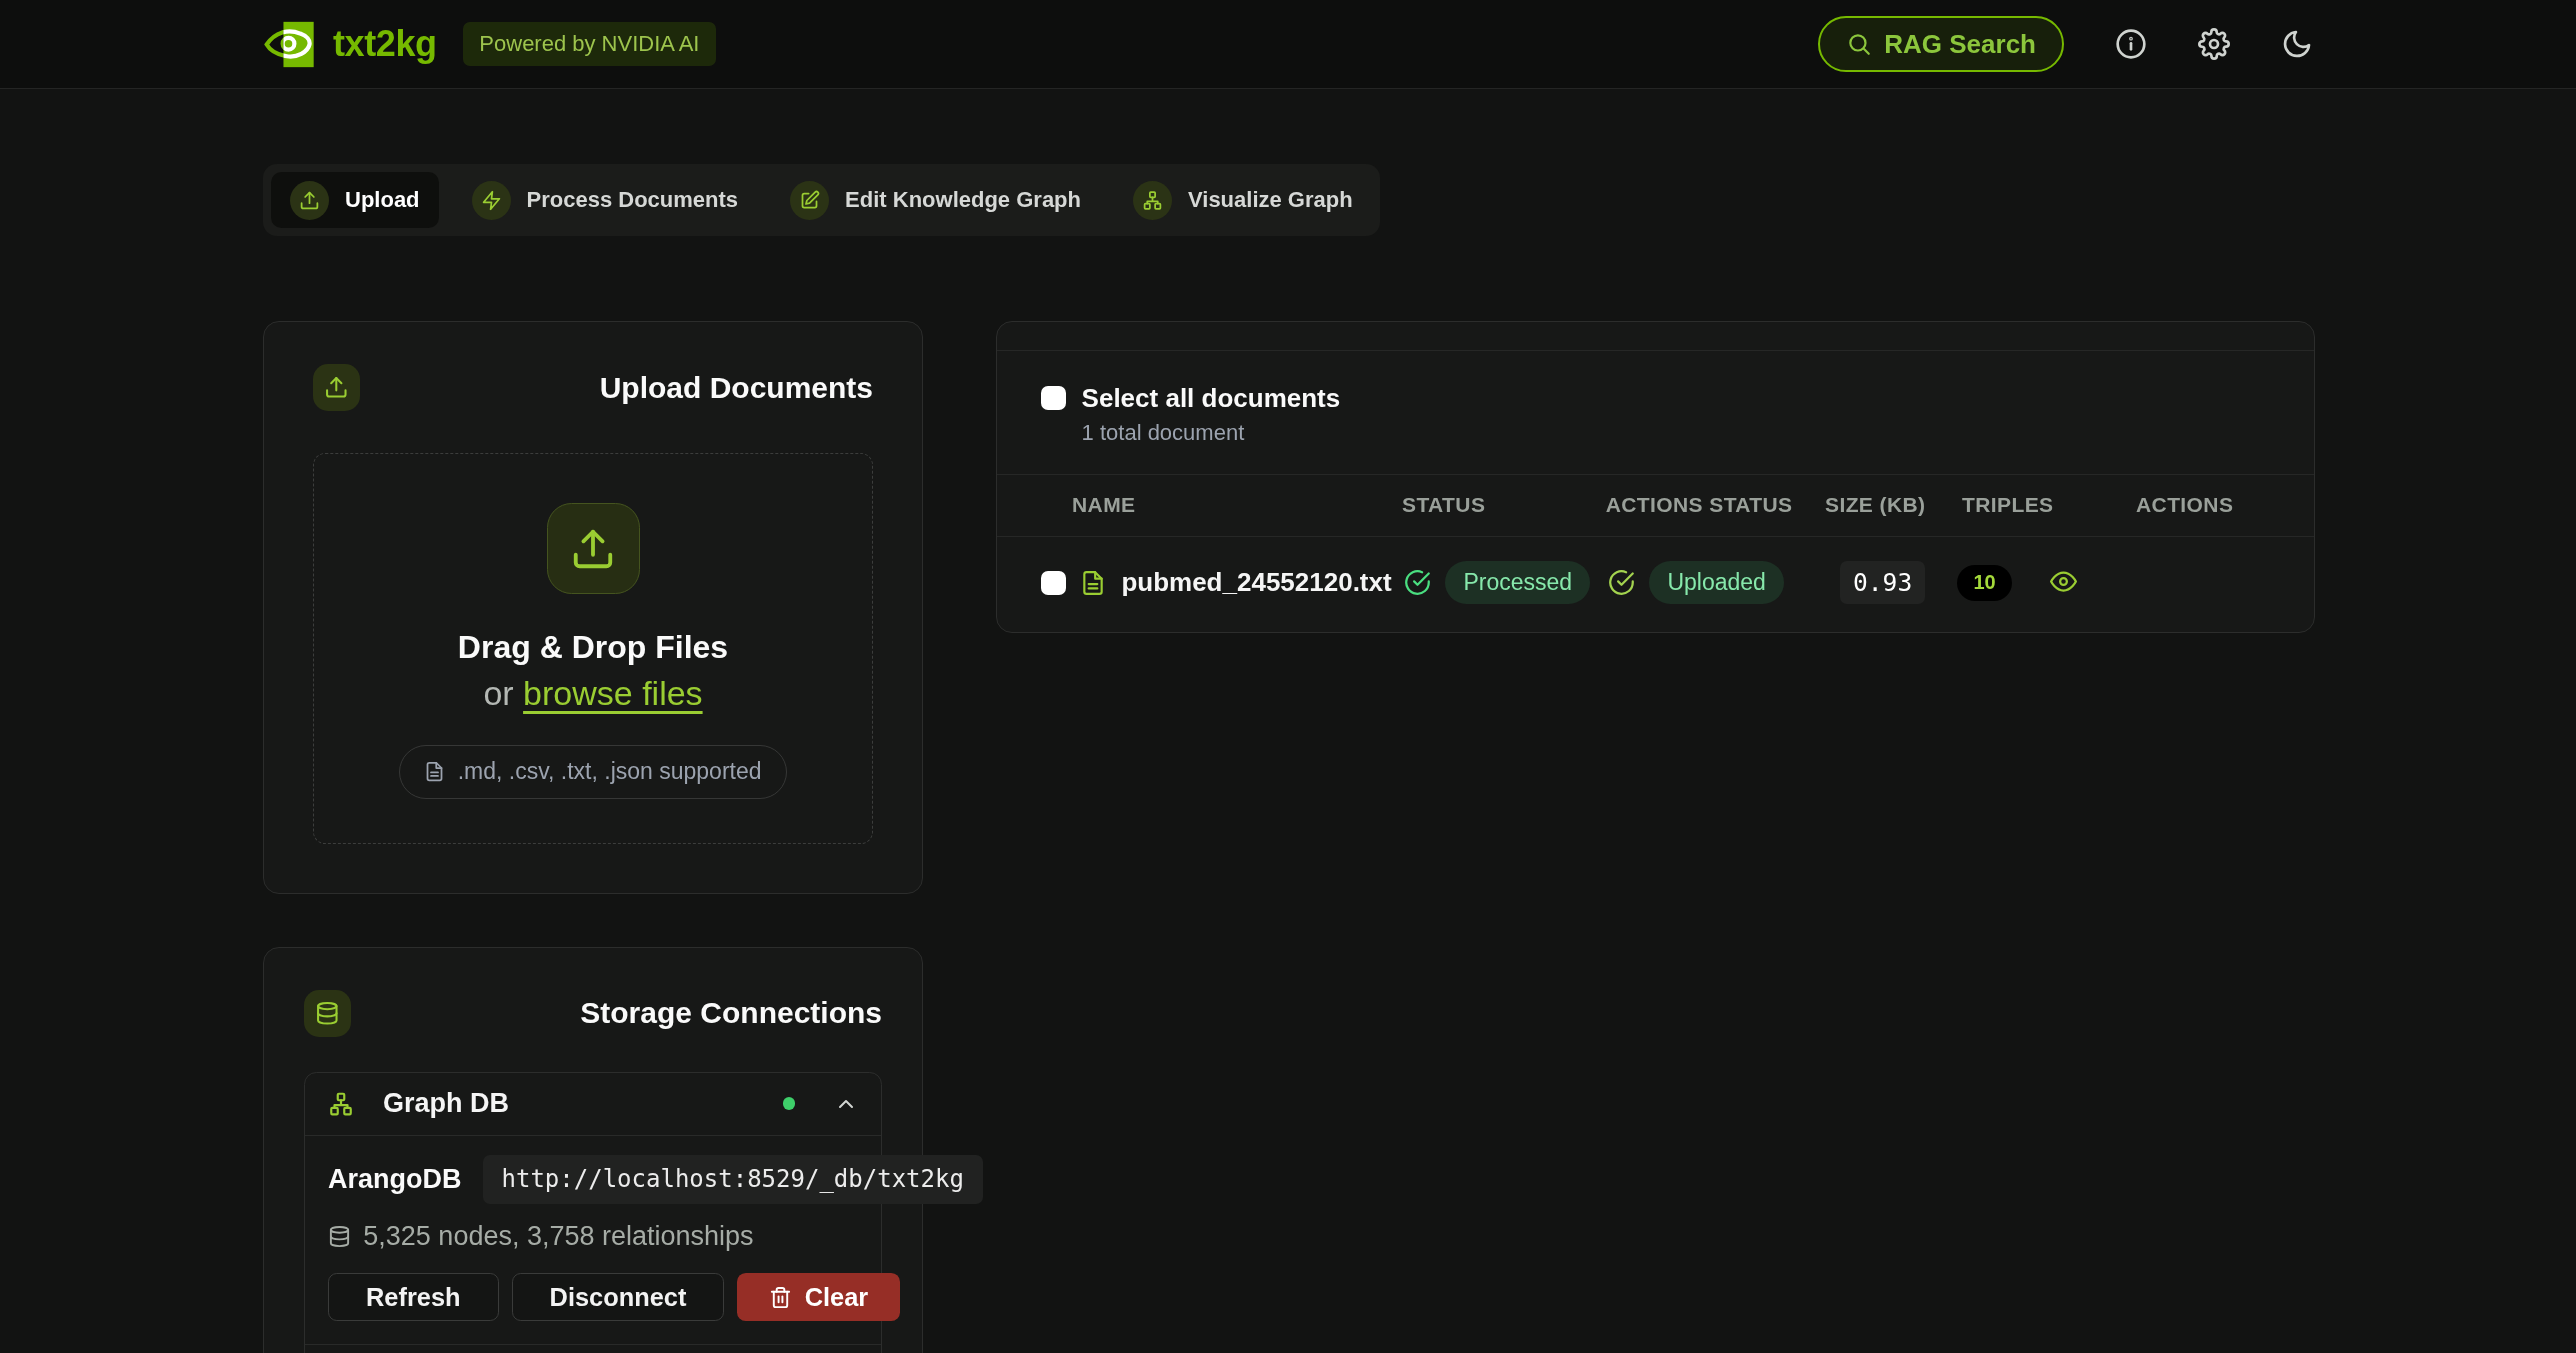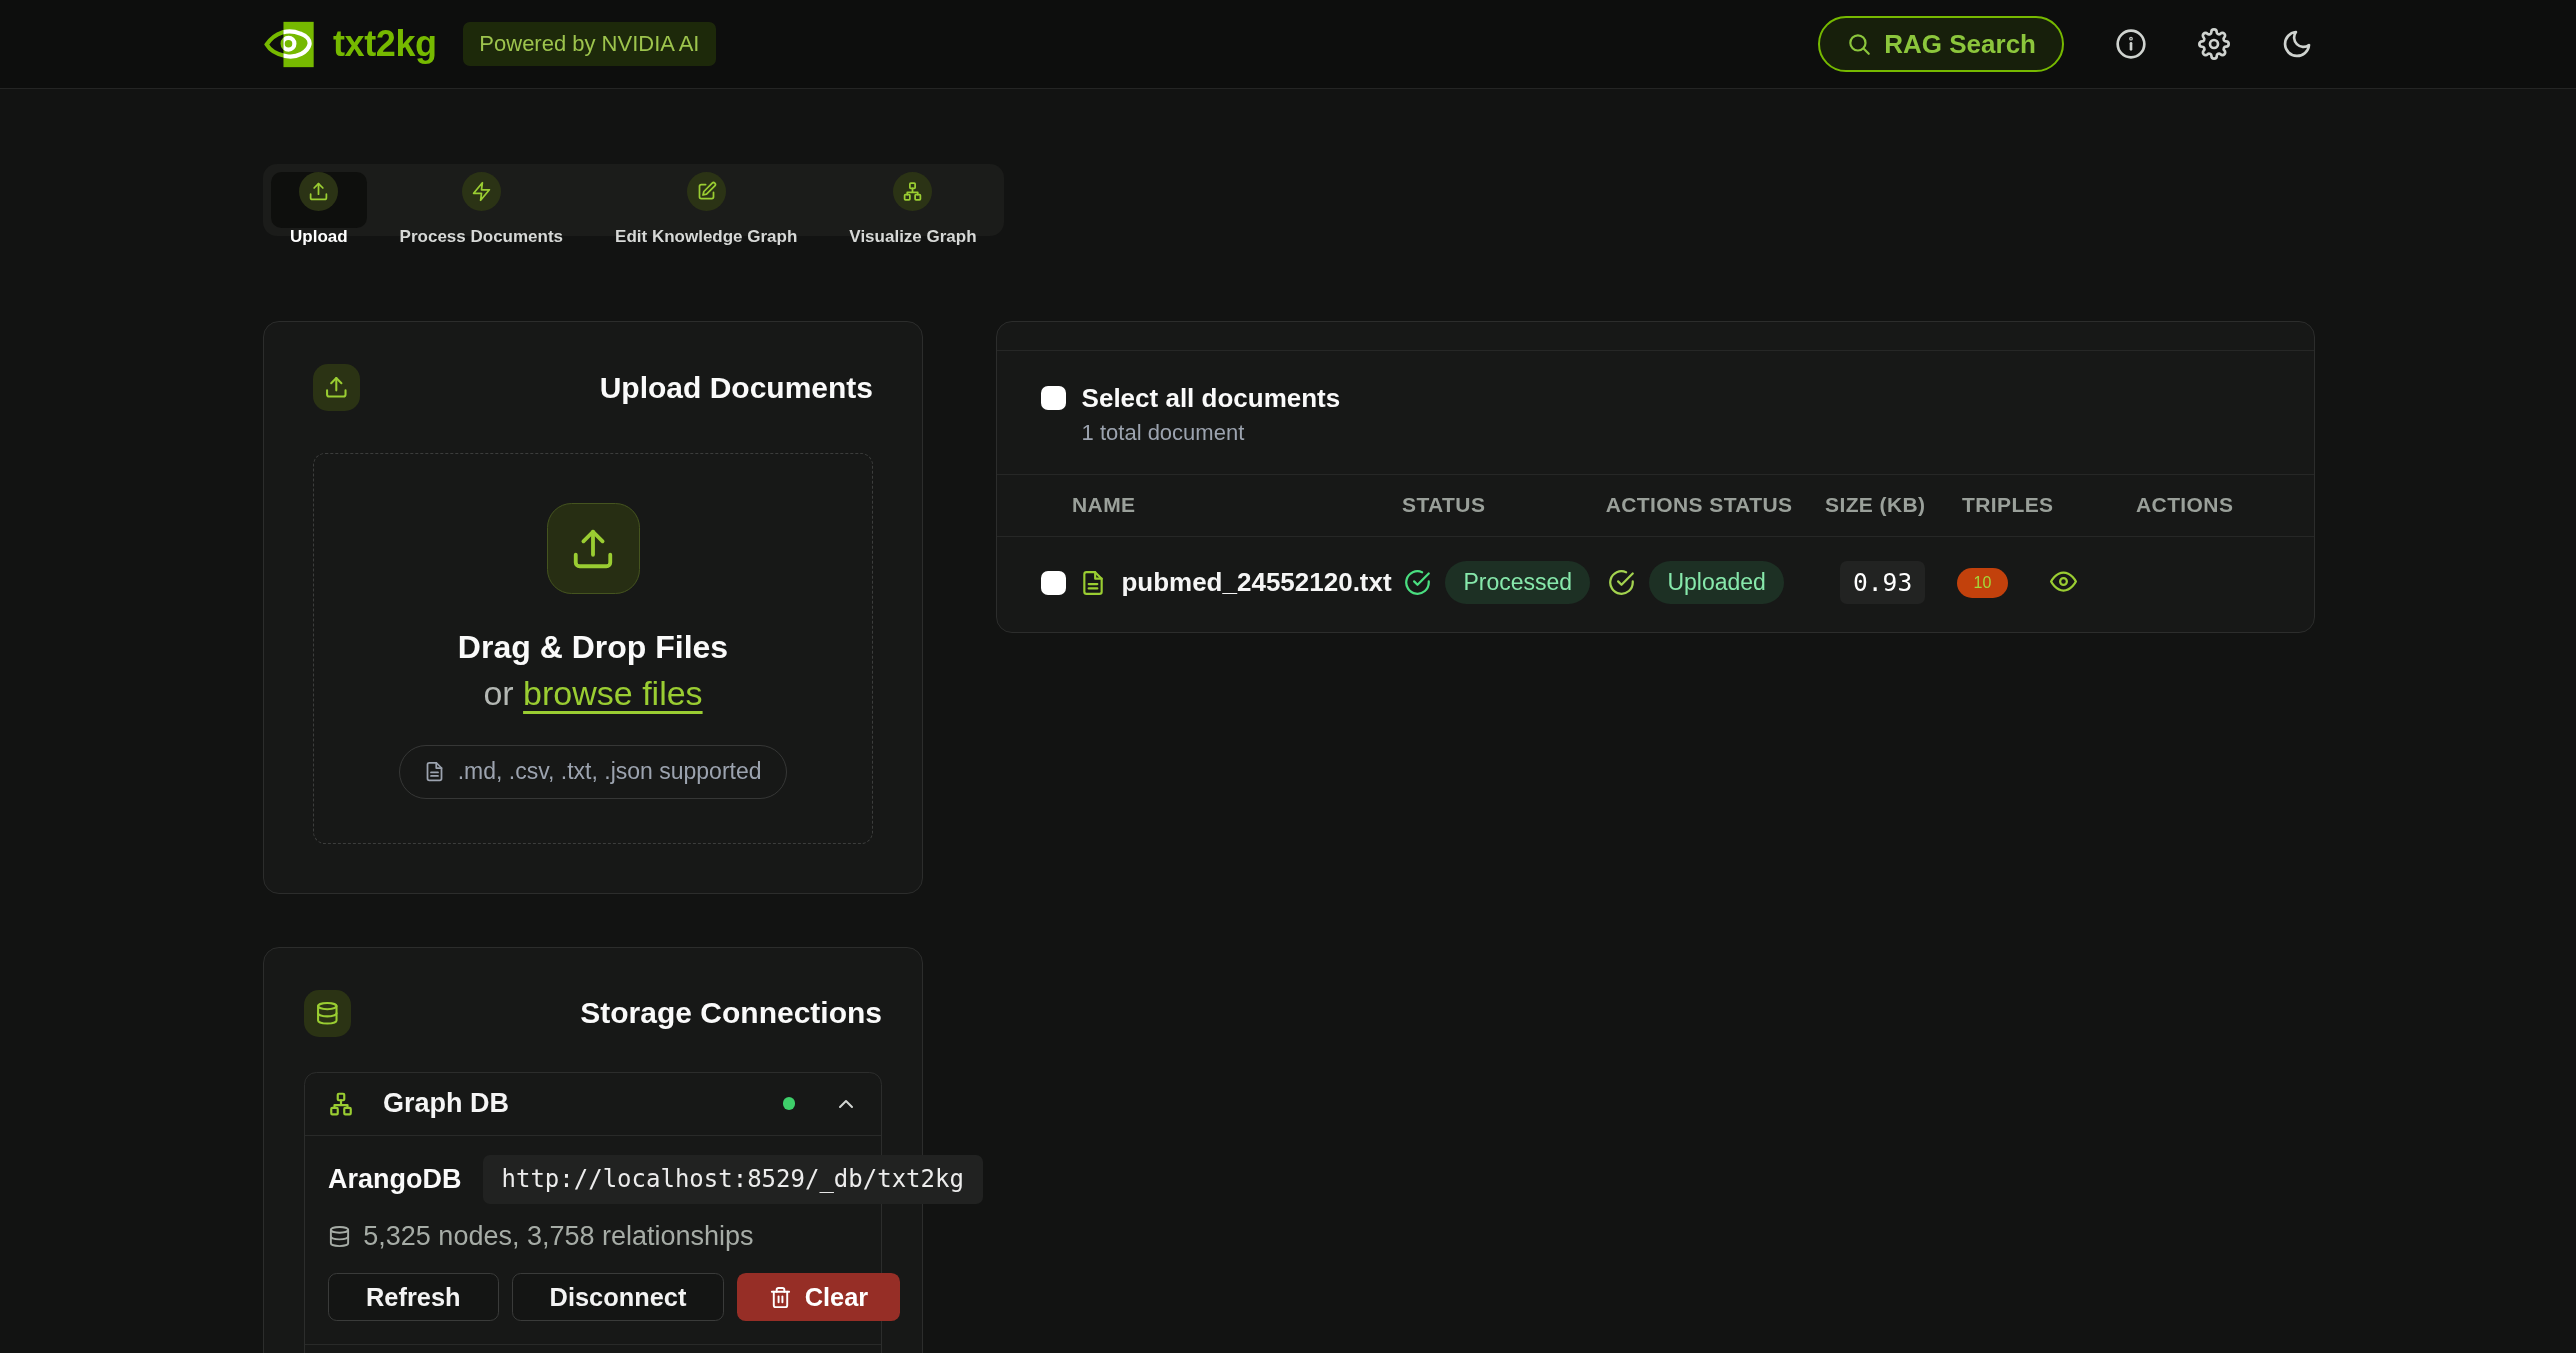--- a/index.html
+++ b/index.html
@@ -39,21 +39,21 @@
   
   .main { padding:75px 263px 0; }
 
   .tabbar {
     display:inline-flex; align-items:center; gap:14px;
     background:#1b1c1a; border-radius:14px; padding:8px; margin-bottom:85px;
   }
   .tab {
     display:flex; align-items:center; gap:16px; height:56px; padding:0 19px;
     border-radius:10.5px; border:none; background:transparent; cursor:pointer;
-    color:#d6d8d6; font-size:17px; font-weight:600; font-family:inherit; white-space:nowrap;flex-direction:column;
+    color:#d6d8d6; font-size:22px; font-weight:600; font-family:inherit; white-space:nowrap;
   }
   .tab.active { background:#0e0f0d; color:#ffffff; font-weight:700; }
   .tab-ic {
     width:39px; height:39px; border-radius:50%; background:#2b3315;
     display:flex; align-items:center; justify-content:center; color:#9acd32; flex:0 0 auto;
   }
   .tab-ic svg { width:21px; height:21px; }
 
   .content-grid {
     display:grid; grid-template-columns:660px 1319px; column-gap:73px; row-gap:53px;
@@ -128,21 +128,21 @@
     background:rgba(74,222,128,0.12); color:#87e8ab; font-size:23px;
     padding:8px 18.4px; border-radius:876px; white-space:nowrap;
   }
   .cell-size { padding-left:35px; }
   .size-chip {
     display:inline-block; background:#222322; border-radius:7px; padding:7px 13px;
     font-family:"DejaVu Sans Mono", monospace; font-size:24.6px; color:#ffffff;
   }
   .cell-triples { padding-left:8.8px; }
   .triples-pill {
-    display:inline-block; background:#c2410c; color:#a4d93a; font-size:16px; font-weight:400;
+    display:inline-block; background:#000000; color:#a4d93a; font-size:20px; font-weight:700;
     padding:6.1px 16.7px; border-radius:876px;
   }
   .cell-actions { padding-left:3.5px; }
   .eye-btn { background:none; border:none; color:#9acd32; cursor:pointer; }
   .eye-btn svg { width:27px; height:27px; }
 
   
   .storage-card { padding:42px 40px 42px; }
   .db-panel { margin-top:35px; border:0.9px solid #2c2d2c; border-radius:12.3px; }
   .db-row { display:flex; align-items:center; height:62px; padding:0 23px; gap:29px; cursor:pointer; }

